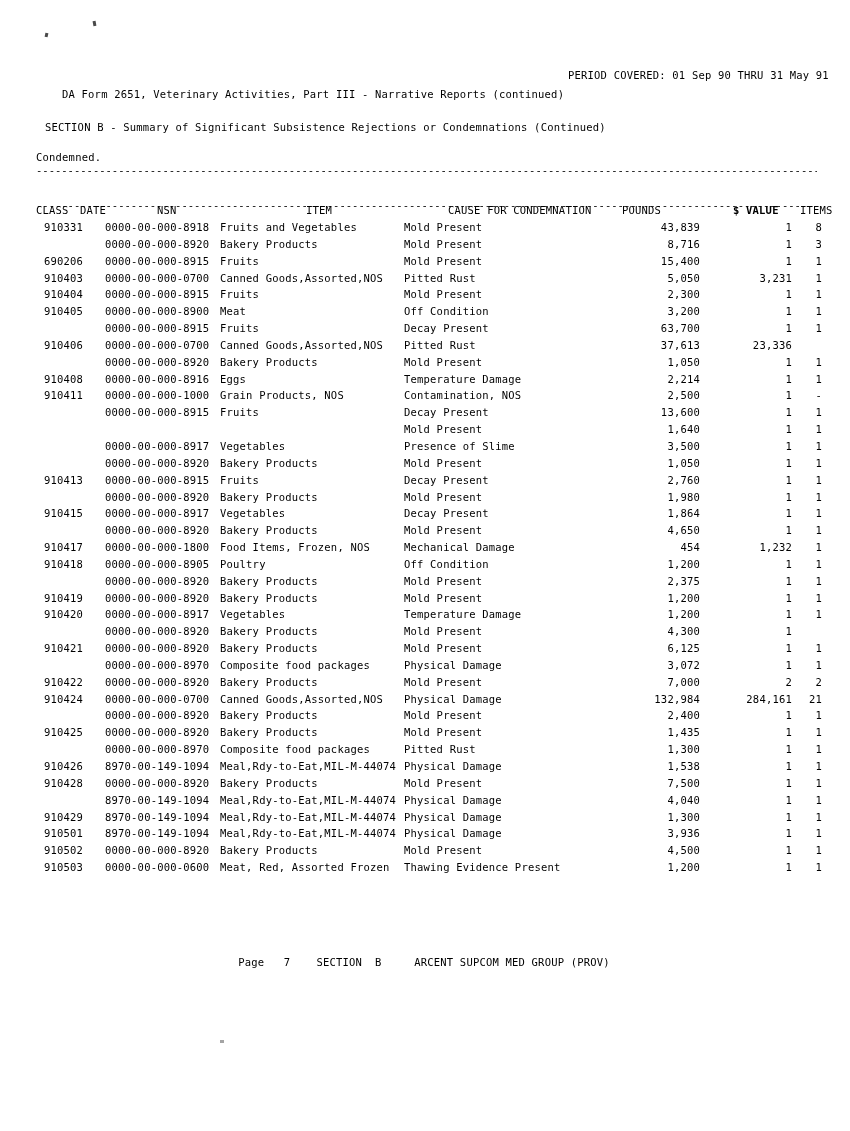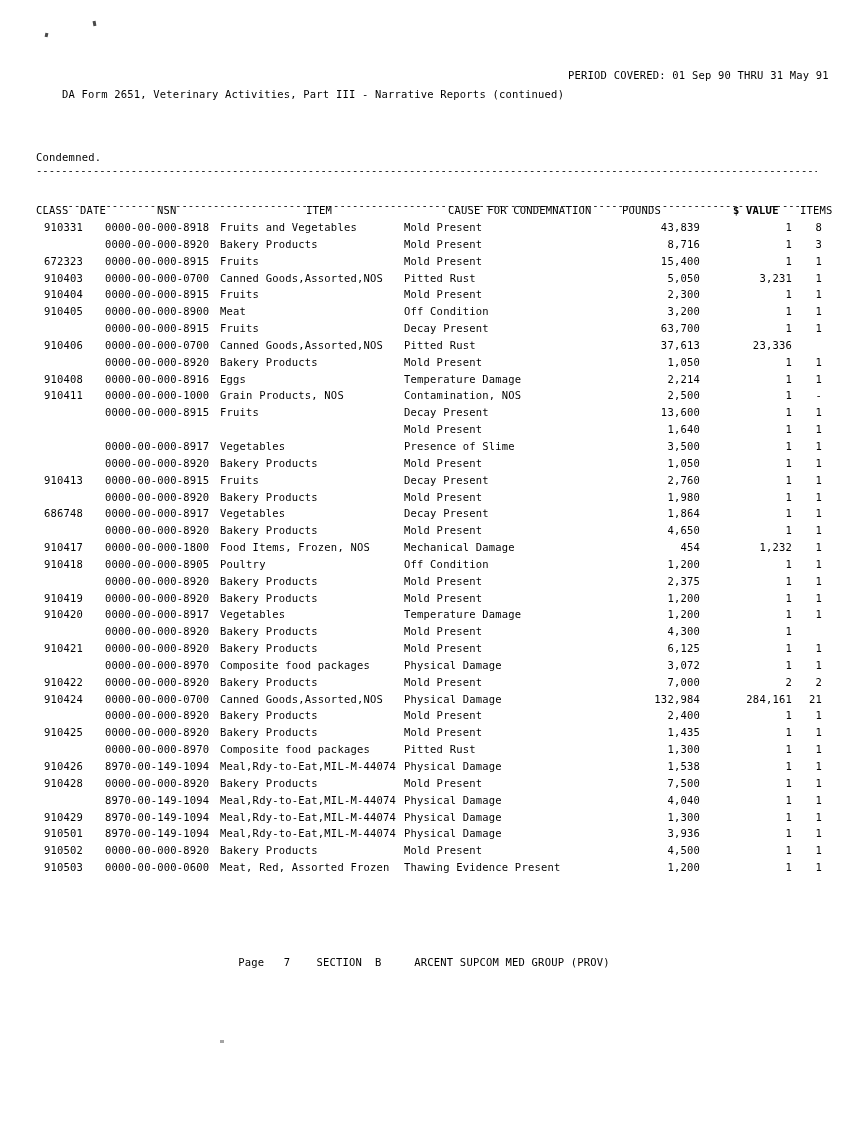--- a/index.html
+++ b/index.html
@@ -133,54 +133,55 @@
 <div class="page">
 
   <div class="specks">
     <div class="speck s1"></div>
     <div class="speck s2"></div>
     <div class="speck s3"></div>
   </div>
 
   <div class="hdr" id="period-covered">PERIOD COVERED: 01 Sep 90 THRU 31 May 91</div>
   <div class="hdr" id="form-line">DA Form 2651, Veterinary Activities, Part III - Narrative Reports (continued)</div>
+  <div class="hdr" id="section-title">SECTION B - Summary of Significant Subsistence Rejections or Condemnations (Continued)</div>
   <div class="hdr" id="condemned-label">Condemned.</div>
 
   <div class="rule" id="rule-top">-----------------------------------------------------------------------------------------------------------------------------</div>
 
   <div class="colhdr" id="h-class">CLASS</div>
   <div class="colhdr" id="h-date">DATE</div>
   <div class="colhdr" id="h-nsn">NSN</div>
   <div class="colhdr" id="h-item">ITEM</div>
   <div class="colhdr" id="h-cause">CAUSE FOR CONDEMNATION</div>
   <div class="colhdr" id="h-pounds">POUNDS</div>
   <div class="colhdr" id="h-value">$ VALUE</div>
   <div class="colhdr" id="h-items">ITEMS</div>
 
   <div class="rule" id="rule-bot">-----------------------------------------------------------------------------------------------------------------------------</div>
 
   <div id="table-body">
       <div class="row"><div class="cell c-class">910331</div><div class="cell c-date"></div><div class="cell c-nsn">0000-00-000-8918</div><div class="cell c-item">Fruits and Vegetables</div><div class="cell c-cause">Mold Present</div><div class="cell c-pounds"><span>43,839</span></div><div class="cell c-value"><span>1</span></div><div class="cell c-items"><span>8</span></div></div>
       <div class="row"><div class="cell c-class"></div><div class="cell c-date"></div><div class="cell c-nsn">0000-00-000-8920</div><div class="cell c-item">Bakery Products</div><div class="cell c-cause">Mold Present</div><div class="cell c-pounds"><span>8,716</span></div><div class="cell c-value"><span>1</span></div><div class="cell c-items"><span>3</span></div></div>
-      <div class="row"><div class="cell c-class">672323</div><div class="cell c-date"></div><div class="cell c-nsn">0000-00-000-8915</div><div class="cell c-item">Fruits</div><div class="cell c-cause">Mold Present</div><div class="cell c-pounds"><span>15,400</span></div><div class="cell c-value"><span>1</span></div><div class="cell c-items"><span>1</span></div></div>
+      <div class="row"><div class="cell c-class">690206</div><div class="cell c-date"></div><div class="cell c-nsn">0000-00-000-8915</div><div class="cell c-item">Fruits</div><div class="cell c-cause">Mold Present</div><div class="cell c-pounds"><span>15,400</span></div><div class="cell c-value"><span>1</span></div><div class="cell c-items"><span>1</span></div></div>
       <div class="row"><div class="cell c-class">910403</div><div class="cell c-date"></div><div class="cell c-nsn">0000-00-000-0700</div><div class="cell c-item">Canned Goods,Assorted,NOS</div><div class="cell c-cause">Pitted Rust</div><div class="cell c-pounds"><span>5,050</span></div><div class="cell c-value"><span>3,231</span></div><div class="cell c-items"><span>1</span></div></div>
       <div class="row"><div class="cell c-class">910404</div><div class="cell c-date"></div><div class="cell c-nsn">0000-00-000-8915</div><div class="cell c-item">Fruits</div><div class="cell c-cause">Mold Present</div><div class="cell c-pounds"><span>2,300</span></div><div class="cell c-value"><span>1</span></div><div class="cell c-items"><span>1</span></div></div>
       <div class="row"><div class="cell c-class">910405</div><div class="cell c-date"></div><div class="cell c-nsn">0000-00-000-8900</div><div class="cell c-item">Meat</div><div class="cell c-cause">Off Condition</div><div class="cell c-pounds"><span>3,200</span></div><div class="cell c-value"><span>1</span></div><div class="cell c-items"><span>1</span></div></div>
       <div class="row"><div class="cell c-class"></div><div class="cell c-date"></div><div class="cell c-nsn">0000-00-000-8915</div><div class="cell c-item">Fruits</div><div class="cell c-cause">Decay Present</div><div class="cell c-pounds"><span>63,700</span></div><div class="cell c-value"><span>1</span></div><div class="cell c-items"><span>1</span></div></div>
       <div class="row"><div class="cell c-class">910406</div><div class="cell c-date"></div><div class="cell c-nsn">0000-00-000-0700</div><div class="cell c-item">Canned Goods,Assorted,NOS</div><div class="cell c-cause">Pitted Rust</div><div class="cell c-pounds"><span>37,613</span></div><div class="cell c-value"><span>23,336</span></div><div class="cell c-items"><span></span></div></div>
       <div class="row"><div class="cell c-class"></div><div class="cell c-date"></div><div class="cell c-nsn">0000-00-000-8920</div><div class="cell c-item">Bakery Products</div><div class="cell c-cause">Mold Present</div><div class="cell c-pounds"><span>1,050</span></div><div class="cell c-value"><span>1</span></div><div class="cell c-items"><span>1</span></div></div>
       <div class="row"><div class="cell c-class">910408</div><div class="cell c-date"></div><div class="cell c-nsn">0000-00-000-8916</div><div class="cell c-item">Eggs</div><div class="cell c-cause">Temperature Damage</div><div class="cell c-pounds"><span>2,214</span></div><div class="cell c-value"><span>1</span></div><div class="cell c-items"><span>1</span></div></div>
       <div class="row"><div class="cell c-class">910411</div><div class="cell c-date"></div><div class="cell c-nsn">0000-00-000-1000</div><div class="cell c-item">Grain Products, NOS</div><div class="cell c-cause">Contamination, NOS</div><div class="cell c-pounds"><span>2,500</span></div><div class="cell c-value"><span>1</span></div><div class="cell c-items"><span>-</span></div></div>
       <div class="row"><div class="cell c-class"></div><div class="cell c-date"></div><div class="cell c-nsn">0000-00-000-8915</div><div class="cell c-item">Fruits</div><div class="cell c-cause">Decay Present</div><div class="cell c-pounds"><span>13,600</span></div><div class="cell c-value"><span>1</span></div><div class="cell c-items"><span>1</span></div></div>
       <div class="row"><div class="cell c-class"></div><div class="cell c-date"></div><div class="cell c-nsn"></div><div class="cell c-item"></div><div class="cell c-cause">Mold Present</div><div class="cell c-pounds"><span>1,640</span></div><div class="cell c-value"><span>1</span></div><div class="cell c-items"><span>1</span></div></div>
       <div class="row"><div class="cell c-class"></div><div class="cell c-date"></div><div class="cell c-nsn">0000-00-000-8917</div><div class="cell c-item">Vegetables</div><div class="cell c-cause">Presence of Slime</div><div class="cell c-pounds"><span>3,500</span></div><div class="cell c-value"><span>1</span></div><div class="cell c-items"><span>1</span></div></div>
       <div class="row"><div class="cell c-class"></div><div class="cell c-date"></div><div class="cell c-nsn">0000-00-000-8920</div><div class="cell c-item">Bakery Products</div><div class="cell c-cause">Mold Present</div><div class="cell c-pounds"><span>1,050</span></div><div class="cell c-value"><span>1</span></div><div class="cell c-items"><span>1</span></div></div>
       <div class="row"><div class="cell c-class">910413</div><div class="cell c-date"></div><div class="cell c-nsn">0000-00-000-8915</div><div class="cell c-item">Fruits</div><div class="cell c-cause">Decay Present</div><div class="cell c-pounds"><span>2,760</span></div><div class="cell c-value"><span>1</span></div><div class="cell c-items"><span>1</span></div></div>
       <div class="row"><div class="cell c-class"></div><div class="cell c-date"></div><div class="cell c-nsn">0000-00-000-8920</div><div class="cell c-item">Bakery Products</div><div class="cell c-cause">Mold Present</div><div class="cell c-pounds"><span>1,980</span></div><div class="cell c-value"><span>1</span></div><div class="cell c-items"><span>1</span></div></div>
-      <div class="row"><div class="cell c-class">686748</div><div class="cell c-date"></div><div class="cell c-nsn">0000-00-000-8917</div><div class="cell c-item">Vegetables</div><div class="cell c-cause">Decay Present</div><div class="cell c-pounds"><span>1,864</span></div><div class="cell c-value"><span>1</span></div><div class="cell c-items"><span>1</span></div></div>
+      <div class="row"><div class="cell c-class">910415</div><div class="cell c-date"></div><div class="cell c-nsn">0000-00-000-8917</div><div class="cell c-item">Vegetables</div><div class="cell c-cause">Decay Present</div><div class="cell c-pounds"><span>1,864</span></div><div class="cell c-value"><span>1</span></div><div class="cell c-items"><span>1</span></div></div>
       <div class="row"><div class="cell c-class"></div><div class="cell c-date"></div><div class="cell c-nsn">0000-00-000-8920</div><div class="cell c-item">Bakery Products</div><div class="cell c-cause">Mold Present</div><div class="cell c-pounds"><span>4,650</span></div><div class="cell c-value"><span>1</span></div><div class="cell c-items"><span>1</span></div></div>
       <div class="row"><div class="cell c-class">910417</div><div class="cell c-date"></div><div class="cell c-nsn">0000-00-000-1800</div><div class="cell c-item">Food Items, Frozen, NOS</div><div class="cell c-cause">Mechanical Damage</div><div class="cell c-pounds"><span>454</span></div><div class="cell c-value"><span>1,232</span></div><div class="cell c-items"><span>1</span></div></div>
       <div class="row"><div class="cell c-class">910418</div><div class="cell c-date"></div><div class="cell c-nsn">0000-00-000-8905</div><div class="cell c-item">Poultry</div><div class="cell c-cause">Off Condition</div><div class="cell c-pounds"><span>1,200</span></div><div class="cell c-value"><span>1</span></div><div class="cell c-items"><span>1</span></div></div>
       <div class="row"><div class="cell c-class"></div><div class="cell c-date"></div><div class="cell c-nsn">0000-00-000-8920</div><div class="cell c-item">Bakery Products</div><div class="cell c-cause">Mold Present</div><div class="cell c-pounds"><span>2,375</span></div><div class="cell c-value"><span>1</span></div><div class="cell c-items"><span>1</span></div></div>
       <div class="row"><div class="cell c-class">910419</div><div class="cell c-date"></div><div class="cell c-nsn">0000-00-000-8920</div><div class="cell c-item">Bakery Products</div><div class="cell c-cause">Mold Present</div><div class="cell c-pounds"><span>1,200</span></div><div class="cell c-value"><span>1</span></div><div class="cell c-items"><span>1</span></div></div>
       <div class="row"><div class="cell c-class">910420</div><div class="cell c-date"></div><div class="cell c-nsn">0000-00-000-8917</div><div class="cell c-item">Vegetables</div><div class="cell c-cause">Temperature Damage</div><div class="cell c-pounds"><span>1,200</span></div><div class="cell c-value"><span>1</span></div><div class="cell c-items"><span>1</span></div></div>
       <div class="row"><div class="cell c-class"></div><div class="cell c-date"></div><div class="cell c-nsn">0000-00-000-8920</div><div class="cell c-item">Bakery Products</div><div class="cell c-cause">Mold Present</div><div class="cell c-pounds"><span>4,300</span></div><div class="cell c-value"><span>1</span></div><div class="cell c-items"><span></span></div></div>
       <div class="row"><div class="cell c-class">910421</div><div class="cell c-date"></div><div class="cell c-nsn">0000-00-000-8920</div><div class="cell c-item">Bakery Products</div><div class="cell c-cause">Mold Present</div><div class="cell c-pounds"><span>6,125</span></div><div class="cell c-value"><span>1</span></div><div class="cell c-items"><span>1</span></div></div>
       <div class="row"><div class="cell c-class"></div><div class="cell c-date"></div><div class="cell c-nsn">0000-00-000-8970</div><div class="cell c-item">Composite food packages</div><div class="cell c-cause">Physical Damage</div><div class="cell c-pounds"><span>3,072</span></div><div class="cell c-value"><span>1</span></div><div class="cell c-items"><span>1</span></div></div>
       <div class="row"><div class="cell c-class">910422</div><div class="cell c-date"></div><div class="cell c-nsn">0000-00-000-8920</div><div class="cell c-item">Bakery Products</div><div class="cell c-cause">Mold Present</div><div class="cell c-pounds"><span>7,000</span></div><div class="cell c-value"><span>2</span></div><div class="cell c-items"><span>2</span></div></div>

